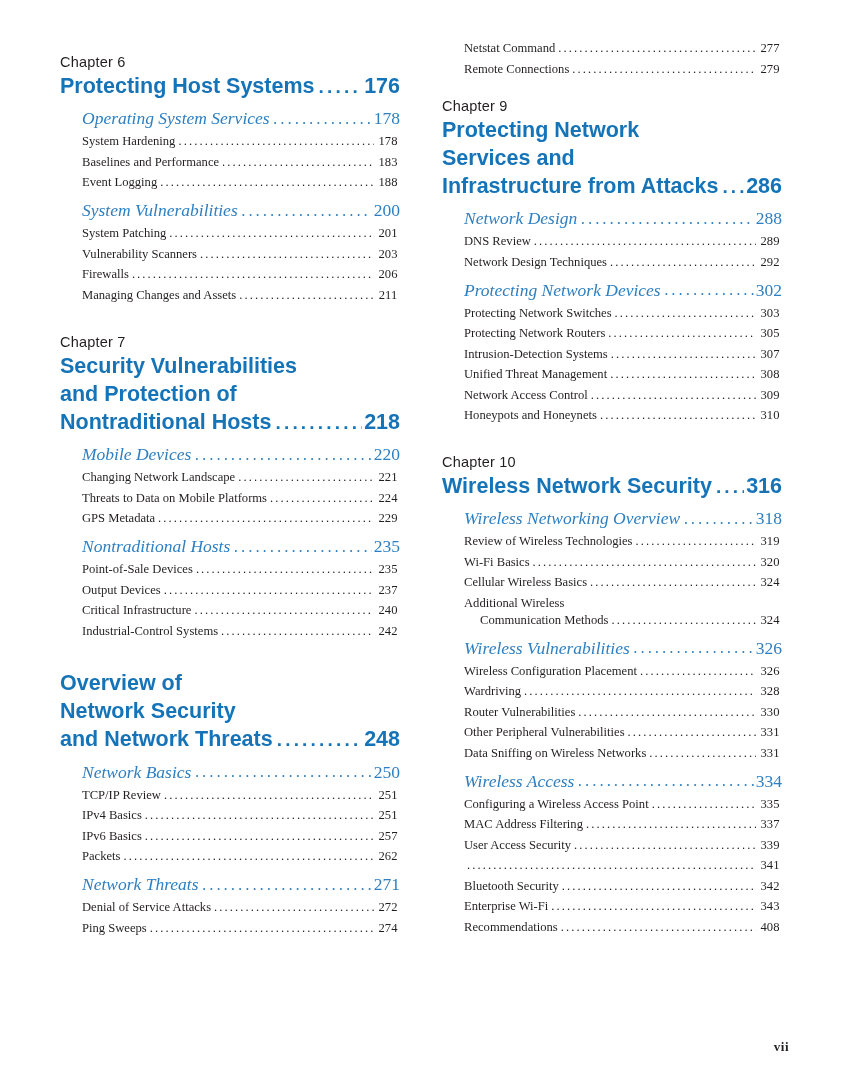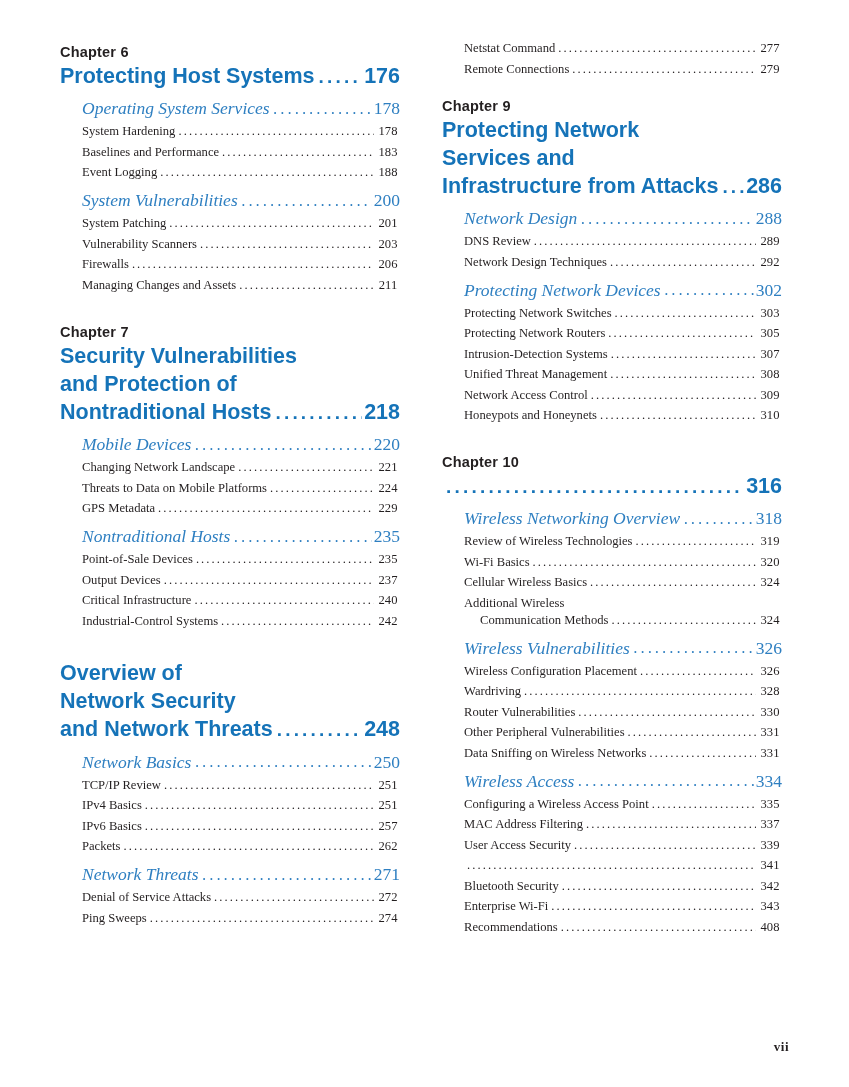--- a/index.html
+++ b/index.html
@@ -33,23 +33,22 @@
     width: 340px;
     flex: 0 0 340px;
   }
 
   
   .ch-label {
     font-family: "Liberation Sans", sans-serif;
     font-size: 14.5px;
     color: #231f20;
     letter-spacing: 0.2px;
-    margin-top: 4px;
+    margin-top: 14px;
     margin-bottom: 3px;
-    font-weight: bold;
   }
   .chapter-block {
     margin-bottom: 6px;
   }
   .chapter-block.spaced {
     margin-top: 30px;
   }
 
   
   .ch-title {
@@ -402,20 +401,21 @@
           </div>
           <div class="entry-row">
             <span class="t">Honeypots and Honeynets</span>
             <span class="dots">..........................................................................................</span>
             <span class="pg">310</span>
           </div>
         </div>
         <div class="chapter-block spaced">
           <div class="ch-label">Chapter 10</div>
           <div class="ch-title-row">
+            <span class="t">Wireless Network Security</span>
             <span class="dots">........................................</span>
             <span class="pg">316</span>
           </div>
           <div class="sec-row">
             <span class="t">Wireless Networking Overview</span>
             <span class="dots">............................................................</span>
             <span class="pg">318</span>
           </div>
           <div class="entry-row">
             <span class="t">Review of Wireless Technologies</span>

